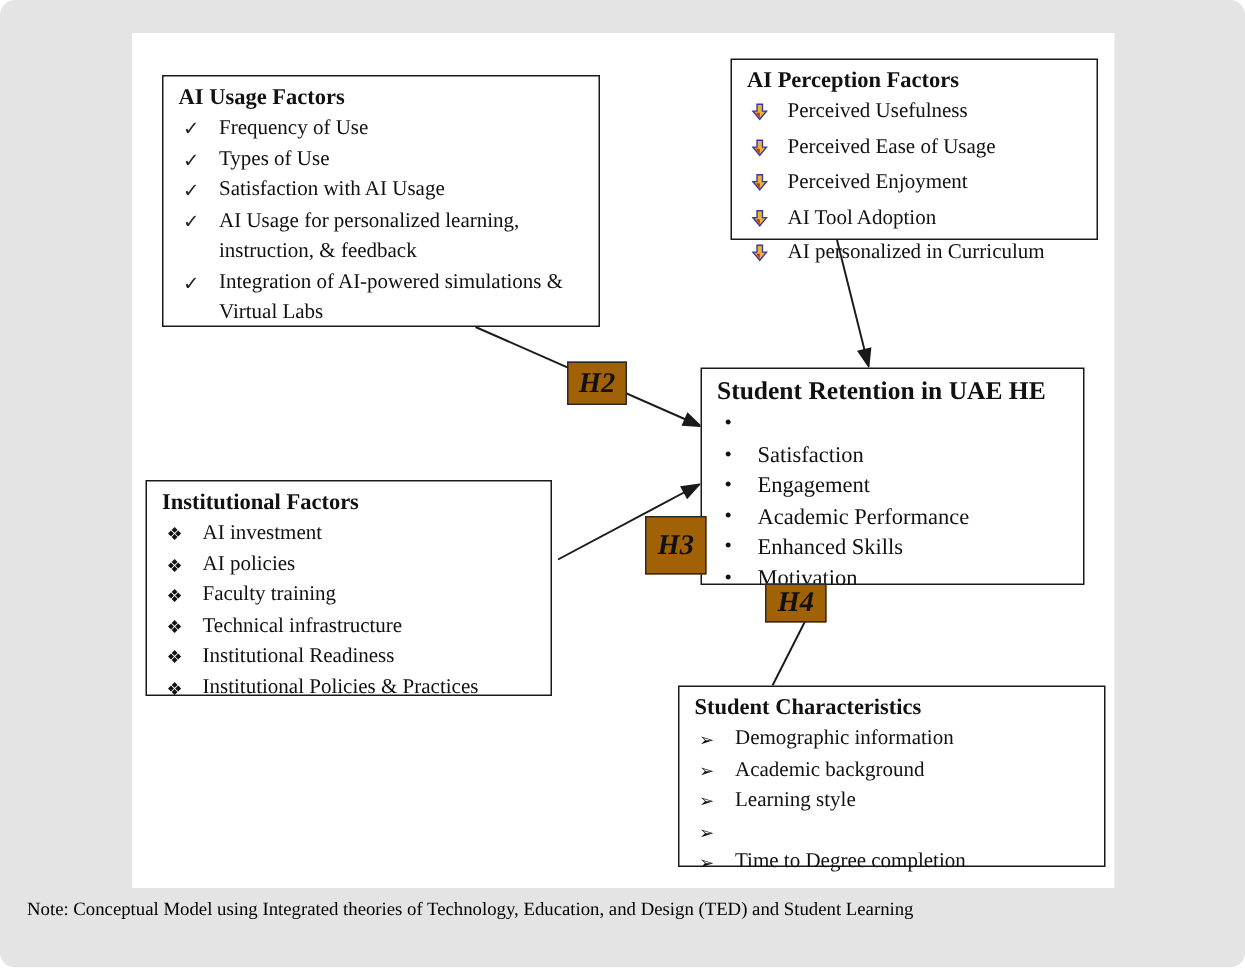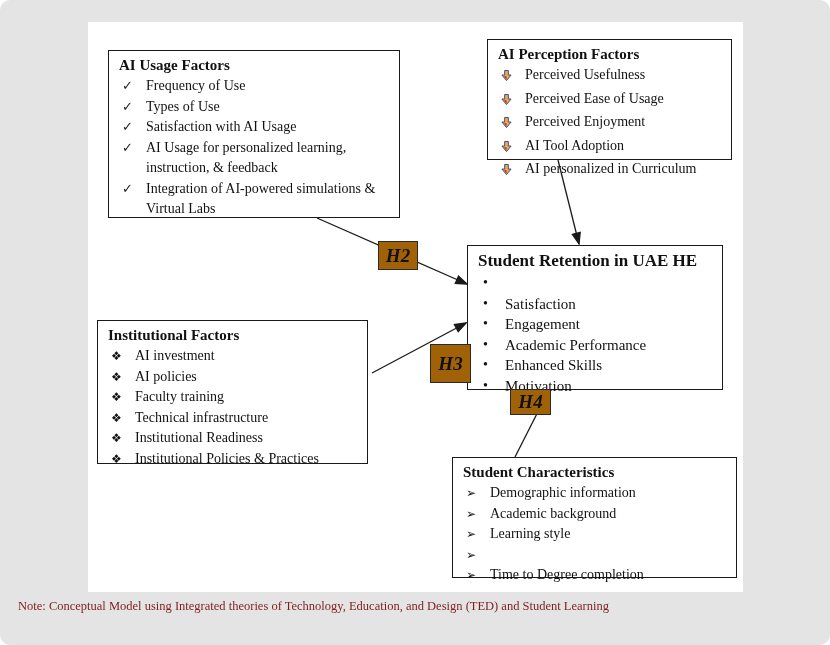--- a/index.html
+++ b/index.html
@@ -38,21 +38,21 @@
   .hbox{
     position:absolute;background:#a16207;border:1.6px solid #2a2a2a;z-index:3;
     display:flex;align-items:center;justify-content:center;
     font-weight:bold;font-size:19px;font-style:italic;
   }
   #h2box{left:290px;top:219px;width:40px;height:29px;}
   #h3box{left:306px;top:322px;width:41px;height:39px;margin-left:36px;}
   #h4box{left:422px;top:367px;width:41px;height:26px;}
   .caption{
     position:absolute;left:18px;top:598px;z-index:2;
-    font-size:12.5px;line-height:17px;color:#7f1d1d;width:800px;
+    font-size:12.5px;line-height:17px;color:#000000;width:800px;
   }
   .figline .flabel{font-weight:bold;margin-right:4px;}
 </style>
 </head>
 <body>
 
 <div class="canvas">
   <div class="panel">
 
     <svg class="overlay" width="655" height="570" viewBox="0 0 655 570">

